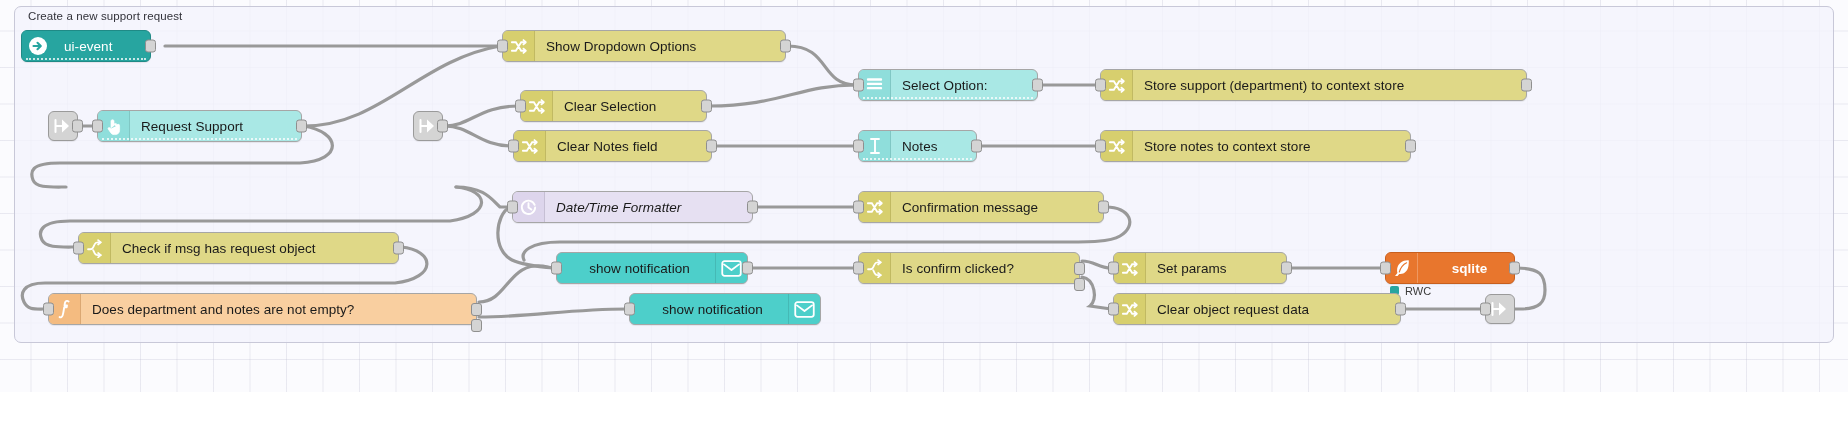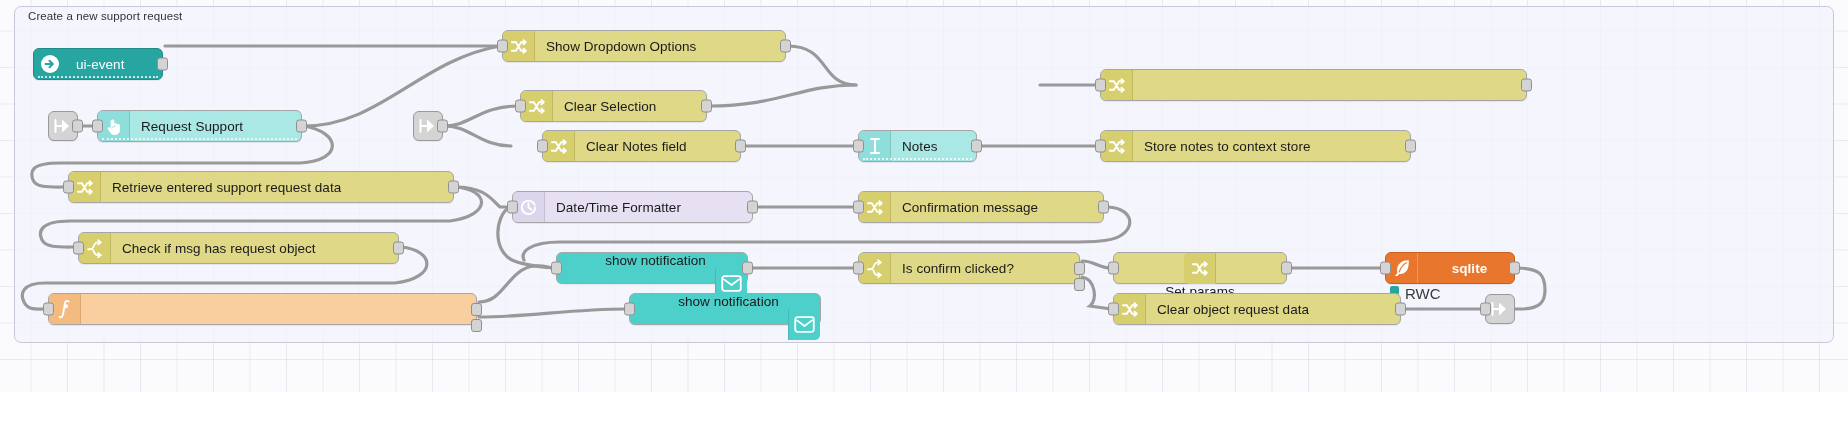--- a/index.html
+++ b/index.html
@@ -73,21 +73,21 @@
   }
   .node .lbl.ital{}
   .node .lbl.ctr{flex:1;text-align:center;padding-right:4px;}
   
   .n-yellow{background:#dfd887;}
   .n-yellow .ico{background:#d7cf6e;}
   .n-orange{background:#f9cfa0;}
   .n-orange .ico{background:#f4bb80;}
   .n-teal{background:#a9e8e5;}
   .n-teal .ico{background:#8fdedb;}
-  .n-teal2{background:#4dcfca;flex-direction:column;}
+  .n-teal2{background:#4dcfca;}
   .n-teal2 .ico{background:#4dcfca;}
   .n-dkteal{background:#27a5a0;border-color:#1f8a86;}
   .n-dkteal .ico{background:#27a5a0;border-right:none;}
   .n-lav{background:#e6e0f2;}
   .n-lav .ico{background:#ddd5ec;}
   .n-sqlite{background:#e8762d;border-color:#c75f1e;}
   .n-sqlite .ico{background:#e8762d;border-right:1px solid rgba(255,255,255,.25);}
   
   .linknode{
     position:absolute;width:30px;height:30px;
@@ -113,21 +113,21 @@
   
   .dashed-bottom:after{
     content:"";position:absolute;left:4px;right:4px;bottom:1px;height:2px;
     border-bottom:2px dotted rgba(255,255,255,.75);
   }
   
   .status-dot{
     position:absolute;width:9px;height:9px;background:#27a5a0;border-radius:2px;
   }
   .status-text{
-    position:absolute;font-size:15px;color:#3a3a3a;white-space:nowrap;
+    position:absolute;font-size:11px;color:#3a3a3a;white-space:nowrap;
   }
 </style>
 </head>
 <body>
 
 <div id="canvas">
 
   <div class="group-box" style="left:14px;top:6px;width:1820px;height:337px;"></div>
   <div class="group-label" style="left:28px;top:10px;">Create a new support request</div>
 
@@ -177,21 +177,21 @@
 
     <path d="M1082,277 C1095,279 1098,300 1090,306 L1111,309"></path>
 
     <path d="M1289,268 L1383,268"></path>
 
     <path d="M1517,268 C1540,268 1545,275 1545,290 C1545,302 1540,309 1520,309 L1497,309"></path>
 
     <path d="M1403,309 L1483,309"></path>
   </svg>
 
-  <div class="node n-dkteal dashed-bottom" style="left:33px;top:30px;width:130px;margin-top:18px;">
+  <div class="node n-dkteal dashed-bottom" style="left:21px;top:30px;width:130px;">
     <span class="ico">
       <svg width="20" height="20" viewBox="0 0 20 20">
         <circle cx="10" cy="10" r="9" fill="#fff"></circle>
         <path d="M5.5 10h7M9.5 6.8L12.8 10L9.5 13.2" stroke="#27a5a0" stroke-width="2.1" fill="none" stroke-linecap="round" stroke-linejoin="round"></path>
       </svg>
     </span>
     <span class="lbl" style="color:#fff;">ui-event</span>
     <span class="port out"></span>
   </div>
 
@@ -201,29 +201,42 @@
         <path d="M3 5.5h4.2l5.6 9h4.1M3 14.5h4.2l5.6-9h4.1" stroke="#fff" stroke-width="1.9" fill="none" stroke-linecap="round"></path>
         <path d="M15.2 3.2l2.5 2.3l-2.5 2.3" stroke="#fff" stroke-width="1.9" fill="none" stroke-linecap="round" stroke-linejoin="round"></path>
         <path d="M15.2 12.2l2.5 2.3l-2.5 2.3" stroke="#fff" stroke-width="1.9" fill="none" stroke-linecap="round" stroke-linejoin="round"></path>
       </svg>
     </span>
     <span class="lbl ital">Show Dropdown Options</span>
     <span class="port in"></span>
     <span class="port out"></span>
   </div>
 
+  <div class="node n-teal dashed-bottom" style="left:858px;top:69px;width:180px;">
+    <span class="ico">
+      <svg width="19" height="16" viewBox="0 0 20 16">
+        <rect x="2" y="1" width="16" height="2.6" rx="1" fill="#fff"></rect>
+        <rect x="2" y="5.5" width="16" height="2.6" rx="1" fill="#fff"></rect>
+        <rect x="2" y="10" width="16" height="2.6" rx="1" fill="#fff"></rect>
+      </svg>
+    </span>
+    <span class="lbl">Select Option:</span>
+    <span class="port in"></span>
+    <span class="port out"></span>
+  </div>
 
   <div class="node n-yellow" style="left:1100px;top:69px;width:427px;">
     <span class="ico">
       <svg width="19" height="19" viewBox="0 0 20 20">
         <path d="M3 5.5h4.2l5.6 9h4.1M3 14.5h4.2l5.6-9h4.1" stroke="#fff" stroke-width="1.9" fill="none" stroke-linecap="round"></path>
         <path d="M15.2 3.2l2.5 2.3l-2.5 2.3" stroke="#fff" stroke-width="1.9" fill="none" stroke-linecap="round" stroke-linejoin="round"></path>
         <path d="M15.2 12.2l2.5 2.3l-2.5 2.3" stroke="#fff" stroke-width="1.9" fill="none" stroke-linecap="round" stroke-linejoin="round"></path>
       </svg>
     </span>
+    <span class="lbl ital">Store support (department) to context store</span>
     <span class="port in"></span>
     <span class="port out"></span>
   </div>
 
   <div class="linknode" style="left:48px;top:111px;">
     <svg width="20" height="18" viewBox="0 0 20 18">
       <path d="M3 9h7" stroke="#fff" stroke-width="2" stroke-linecap="round"></path>
       <path d="M9 2.5l7 6.5l-7 6.5z" fill="#fff"></path>
       <path d="M2.5 3v12" stroke="#fff" stroke-width="2" stroke-linecap="round"></path>
     </svg>
@@ -256,21 +269,21 @@
         <path d="M3 5.5h4.2l5.6 9h4.1M3 14.5h4.2l5.6-9h4.1" stroke="#fff" stroke-width="1.9" fill="none" stroke-linecap="round"></path>
         <path d="M15.2 3.2l2.5 2.3l-2.5 2.3" stroke="#fff" stroke-width="1.9" fill="none" stroke-linecap="round" stroke-linejoin="round"></path>
         <path d="M15.2 12.2l2.5 2.3l-2.5 2.3" stroke="#fff" stroke-width="1.9" fill="none" stroke-linecap="round" stroke-linejoin="round"></path>
       </svg>
     </span>
     <span class="lbl ital">Clear Selection</span>
     <span class="port in"></span>
     <span class="port out"></span>
   </div>
 
-  <div class="node n-yellow" style="left:542px;top:130px;width:199px;">
+  <div class="node n-yellow" style="left:513px;top:130px;width:199px;">
     <span class="ico">
       <svg width="19" height="19" viewBox="0 0 20 20">
         <path d="M3 5.5h4.2l5.6 9h4.1M3 14.5h4.2l5.6-9h4.1" stroke="#fff" stroke-width="1.9" fill="none" stroke-linecap="round"></path>
         <path d="M15.2 3.2l2.5 2.3l-2.5 2.3" stroke="#fff" stroke-width="1.9" fill="none" stroke-linecap="round" stroke-linejoin="round"></path>
         <path d="M15.2 12.2l2.5 2.3l-2.5 2.3" stroke="#fff" stroke-width="1.9" fill="none" stroke-linecap="round" stroke-linejoin="round"></path>
       </svg>
     </span>
     <span class="lbl ital">Clear Notes field</span>
     <span class="port in"></span>
     <span class="port out"></span>
@@ -293,34 +306,22 @@
         <path d="M3 5.5h4.2l5.6 9h4.1M3 14.5h4.2l5.6-9h4.1" stroke="#fff" stroke-width="1.9" fill="none" stroke-linecap="round"></path>
         <path d="M15.2 3.2l2.5 2.3l-2.5 2.3" stroke="#fff" stroke-width="1.9" fill="none" stroke-linecap="round" stroke-linejoin="round"></path>
         <path d="M15.2 12.2l2.5 2.3l-2.5 2.3" stroke="#fff" stroke-width="1.9" fill="none" stroke-linecap="round" stroke-linejoin="round"></path>
       </svg>
     </span>
     <span class="lbl ital">Store notes to context store</span>
     <span class="port in"></span>
     <span class="port out"></span>
   </div>
 
-  <div class="node n-yellow" style="left:68px;top:171px;width:386px;">
-    <span class="ico">
-      <svg width="19" height="19" viewBox="0 0 20 20">
-        <path d="M3 5.5h4.2l5.6 9h4.1M3 14.5h4.2l5.6-9h4.1" stroke="#fff" stroke-width="1.9" fill="none" stroke-linecap="round"></path>
-        <path d="M15.2 3.2l2.5 2.3l-2.5 2.3" stroke="#fff" stroke-width="1.9" fill="none" stroke-linecap="round" stroke-linejoin="round"></path>
-        <path d="M15.2 12.2l2.5 2.3l-2.5 2.3" stroke="#fff" stroke-width="1.9" fill="none" stroke-linecap="round" stroke-linejoin="round"></path>
-      </svg>
-    </span>
-    <span class="lbl ital">Retrieve entered support request data</span>
-    <span class="port in"></span>
-    <span class="port out"></span>
-  </div>
-
-  <div class="node n-lav" style="left:512px;top:191px;width:241px;">
+
+  <div class="node n-lav" style="left:512px;top:191px;width:241px;font-style:italic;">
     <span class="ico">
       <svg width="19" height="19" viewBox="0 0 20 20">
         <path d="M16.5 7.2A7 7 0 1 0 17 10" stroke="#fff" stroke-width="2" fill="none" stroke-linecap="round"></path>
         <path d="M10 5.6V10l3 2.2" stroke="#fff" stroke-width="2" fill="none" stroke-linecap="round" stroke-linejoin="round"></path>
       </svg>
     </span>
     <span class="lbl">Date/Time Formatter</span>
     <span class="port in"></span>
     <span class="port out"></span>
   </div>
@@ -372,21 +373,21 @@
         <path d="M13.8 1.2l2.8 2.3l-2.8 2.3" stroke="#fff" stroke-width="1.8" fill="none" stroke-linecap="round" stroke-linejoin="round"></path>
         <path d="M13.8 14.7l2.8 2.3l-2.8 2.3" stroke="#fff" stroke-width="1.8" fill="none" stroke-linecap="round" stroke-linejoin="round"></path>
       </svg>
     </span>
     <span class="lbl ital">Is confirm clicked?</span>
     <span class="port in"></span>
     <span class="port out o1"></span>
     <span class="port out o2"></span>
   </div>
 
-  <div class="node n-yellow" style="left:1113px;top:252px;width:174px;flex-direction:column;">
+  <div class="node n-yellow" style="left:1113px;top:252px;width:174px;">
     <span class="ico">
       <svg width="19" height="19" viewBox="0 0 20 20">
         <path d="M3 5.5h4.2l5.6 9h4.1M3 14.5h4.2l5.6-9h4.1" stroke="#fff" stroke-width="1.9" fill="none" stroke-linecap="round"></path>
         <path d="M15.2 3.2l2.5 2.3l-2.5 2.3" stroke="#fff" stroke-width="1.9" fill="none" stroke-linecap="round" stroke-linejoin="round"></path>
         <path d="M15.2 12.2l2.5 2.3l-2.5 2.3" stroke="#fff" stroke-width="1.9" fill="none" stroke-linecap="round" stroke-linejoin="round"></path>
       </svg>
     </span>
     <span class="lbl ital">Set params</span>
     <span class="port in"></span>
     <span class="port out"></span>
@@ -405,20 +406,21 @@
   </div>
   <div class="status-dot" style="left:1390px;top:286px;"></div>
   <div class="status-text" style="left:1405px;top:285px;">RWC</div>
 
   <div class="node n-orange" style="left:48px;top:293px;width:429px;">
     <span class="ico">
       <svg width="16" height="20" viewBox="0 0 16 20">
         <path d="M11.6 2.4c-1.1-.8-2.6-.7-3.3.6c-.5.9-.6 2.1-.8 3.4H10l-.35 1.9H7.2c-.5 3.1-.9 6.3-1.6 8.2c-.6 1.7-1.9 2.3-3 1.6" stroke="#fff" stroke-width="1.9" fill="none" stroke-linecap="round" stroke-linejoin="round"></path>
       </svg>
     </span>
+    <span class="lbl ital">Does department and notes are not empty?</span>
     <span class="port in"></span>
     <span class="port out o1"></span>
     <span class="port out o2"></span>
   </div>
 
   <div class="node n-teal2" style="left:629px;top:293px;width:192px;">
     <span class="lbl ctr">show notification</span>
     <span class="ico right">
       <svg width="21" height="17" viewBox="0 0 22 18">
         <rect x="1.2" y="1.2" width="19.6" height="15.6" rx="2.4" fill="none" stroke="#fff" stroke-width="1.9"></rect>

